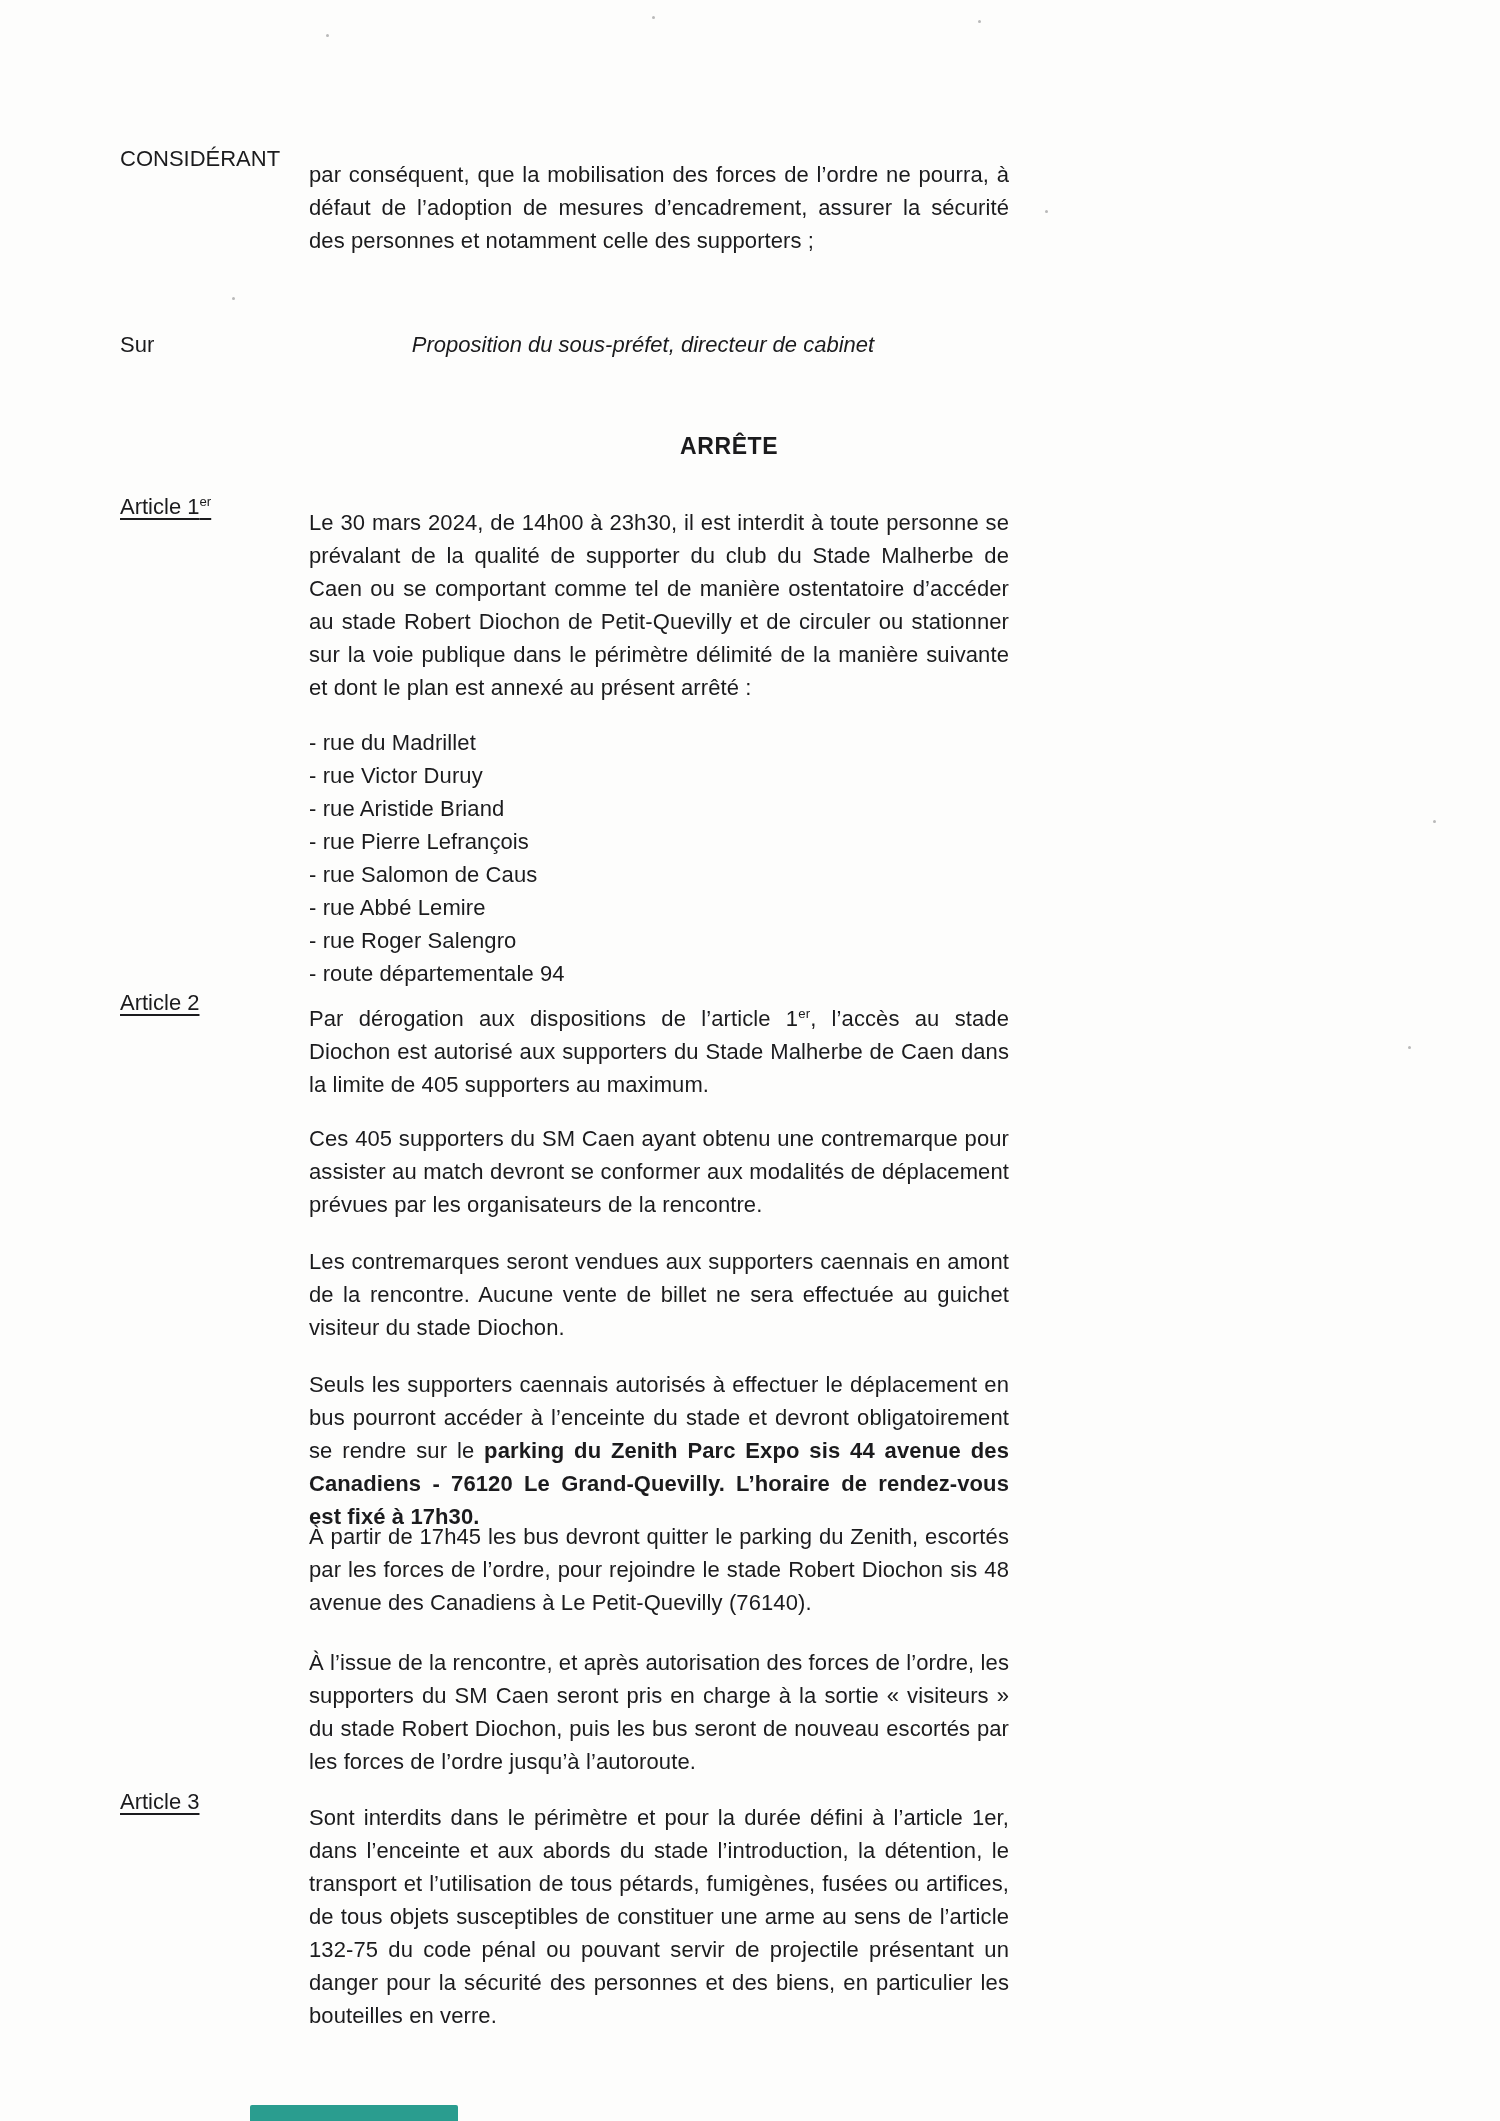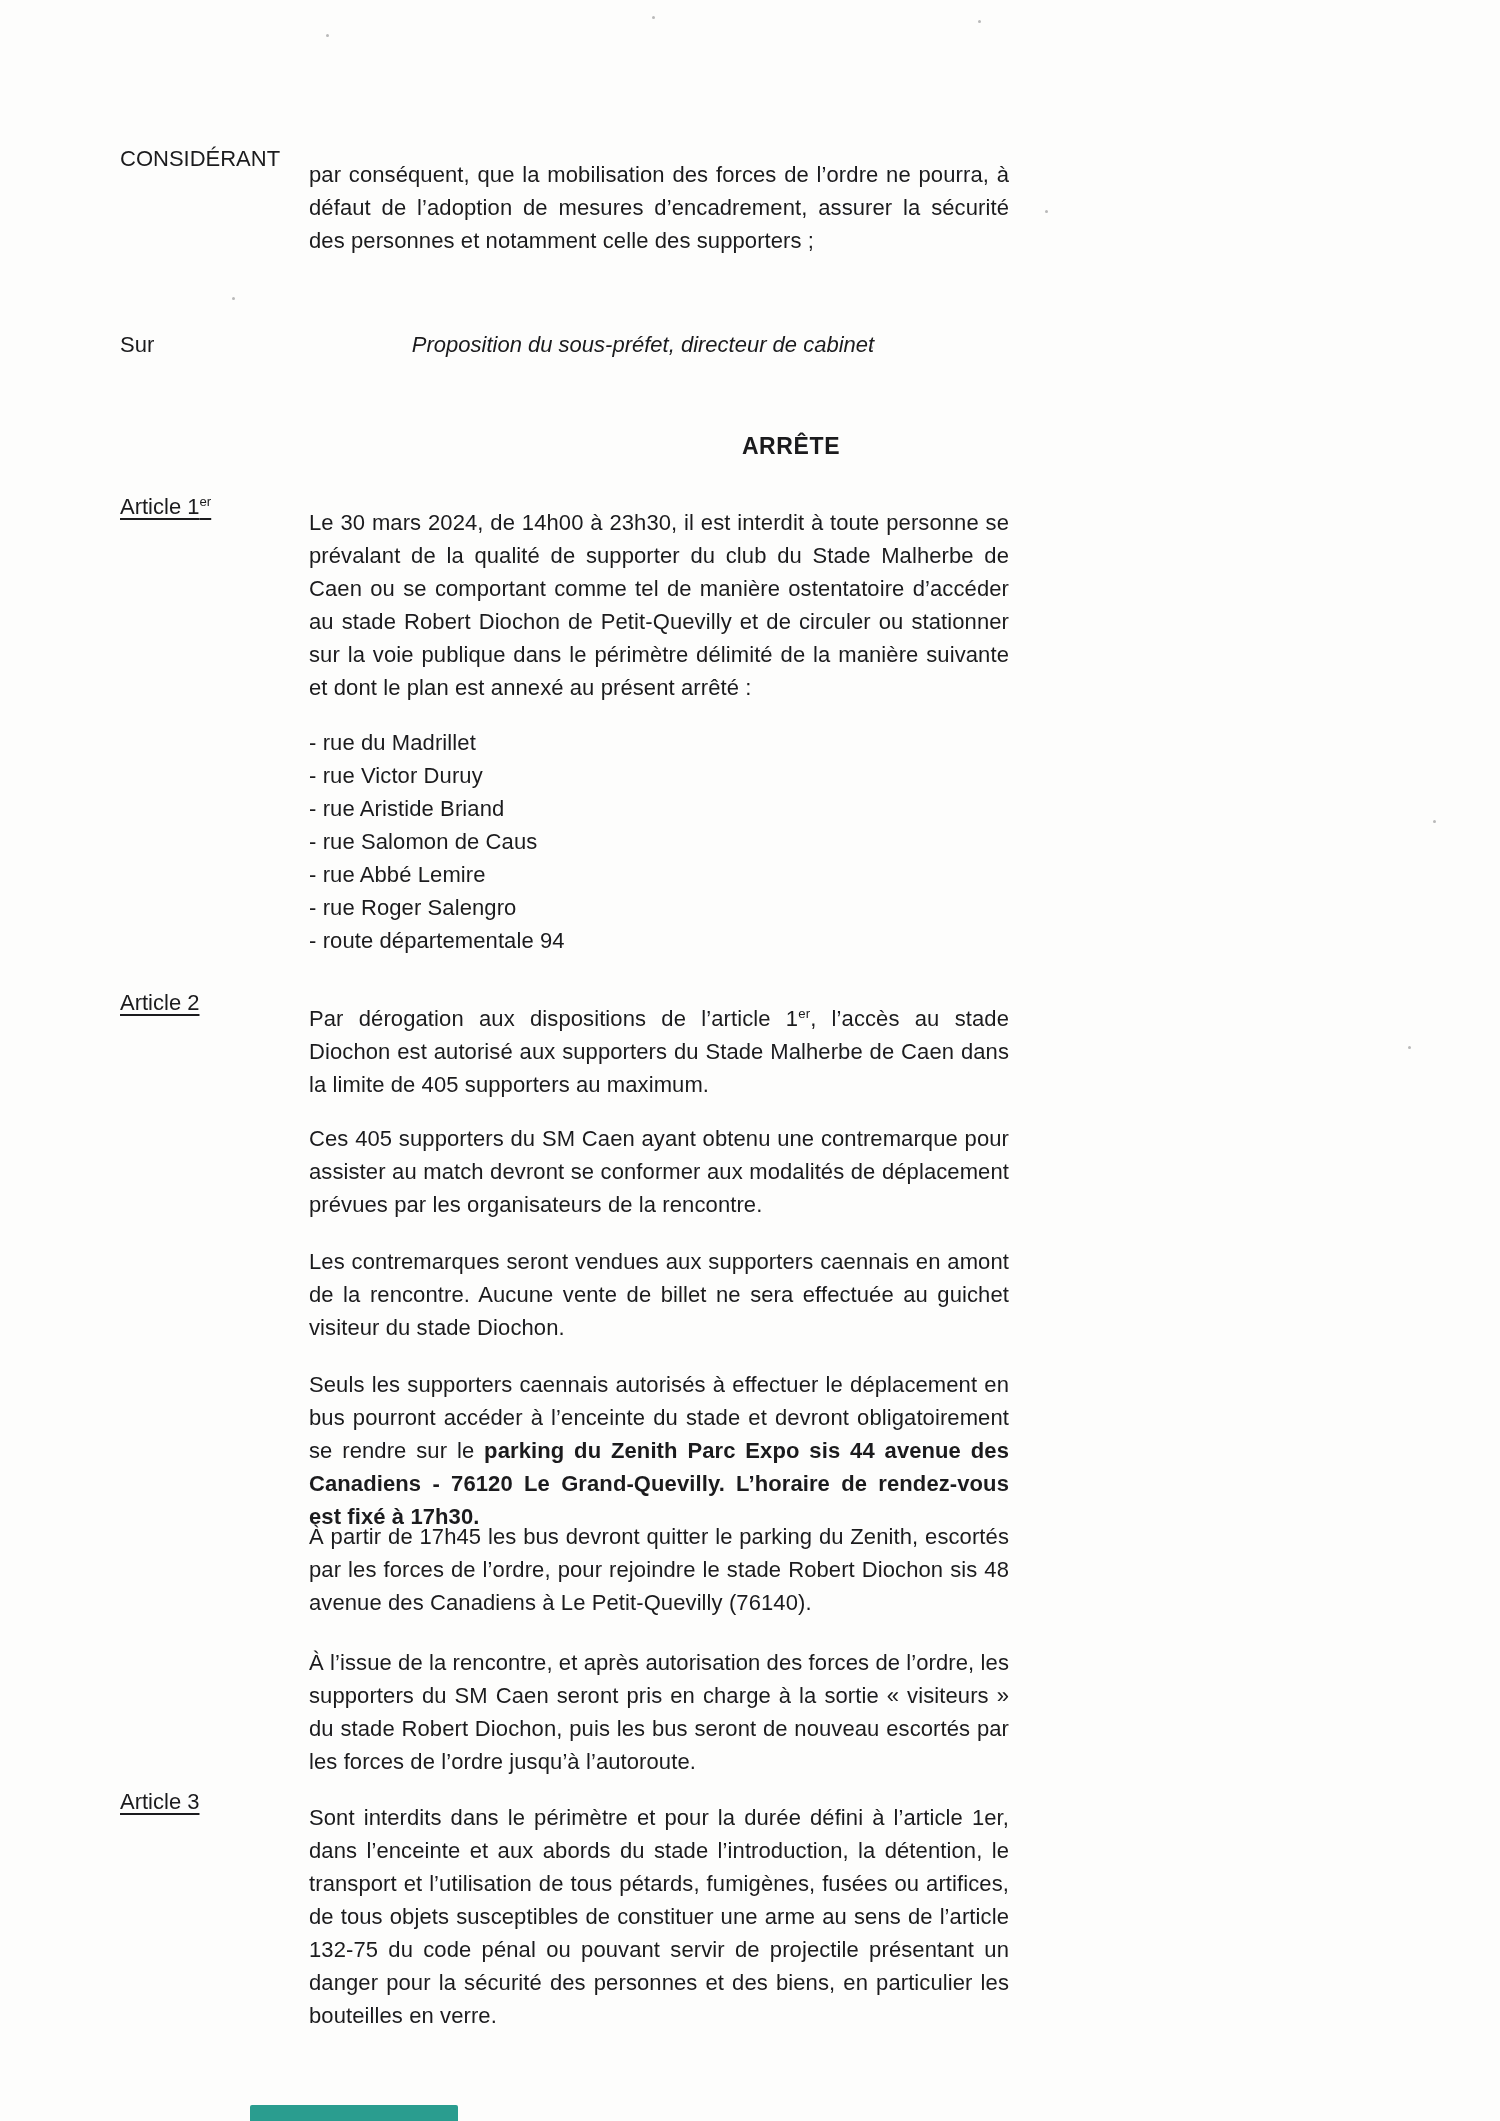--- a/index.html
+++ b/index.html
@@ -32,21 +32,21 @@
   }
   .body strong{font-weight:700;}
   .centered-italic{
     position:absolute;left:173px;top:0;width:700px;margin:0;
     font-size:22px;line-height:33px;font-style:italic;
     text-align:center;
   }
   .heading{
     position:absolute;left:560px;top:0;width:222px;margin:0;
     font-size:23px;font-weight:700;line-height:33px;
-    text-align:center;letter-spacing:0.6px;
+    letter-spacing:0.6px;
   }
   .street{
     font-size:22px;line-height:33px;text-align:left;margin:0;
   }
   sup{font-size:60%;line-height:0;}
   .footer-strip{
     position:absolute;height:16px;border-radius:2px 2px 0 0;
   }
   .speck{
     position:absolute;width:3px;height:3px;border-radius:50%;
@@ -84,20 +84,21 @@
   <div class="block" style="top:490px">
     <div class="label underlined"><span>Article 1</span><sup>er</sup></div>
     <p class="body">Le 30 mars 2024, de 14h00 à 23h30, il est interdit à toute personne se prévalant de la qualité de supporter du club du Stade Malherbe de Caen ou se comportant comme tel de manière ostentatoire d’accéder au stade Robert Diochon de Petit-Quevilly et de circuler ou stationner sur la voie publique dans le périmètre délimité de la manière suivante et dont le plan est annexé au présent arrêté :</p>
   </div>
 
   <div class="block" style="top:710px">
     <div class="body" style="text-align:left">
       <p class="street">- rue du Madrillet</p>
       <p class="street">- rue Victor Duruy</p>
       <p class="street">- rue Aristide Briand</p>
+      <p class="street">- rue Pierre Lefrançois</p>
       <p class="street">- rue Salomon de Caus</p>
       <p class="street">- rue Abbé Lemire</p>
       <p class="street">- rue Roger Salengro</p>
       <p class="street">- route départementale 94</p>
     </div>
   </div>
 
   <div class="block" style="top:986px">
     <div class="label underlined">Article 2</div>
     <p class="body"><span>Par dérogation aux dispositions de l’article 1</span><sup>er</sup><span>, l’accès au stade Diochon est autorisé aux supporters du Stade Malherbe de Caen dans la limite de 405 supporters au maximum.</span></p>

